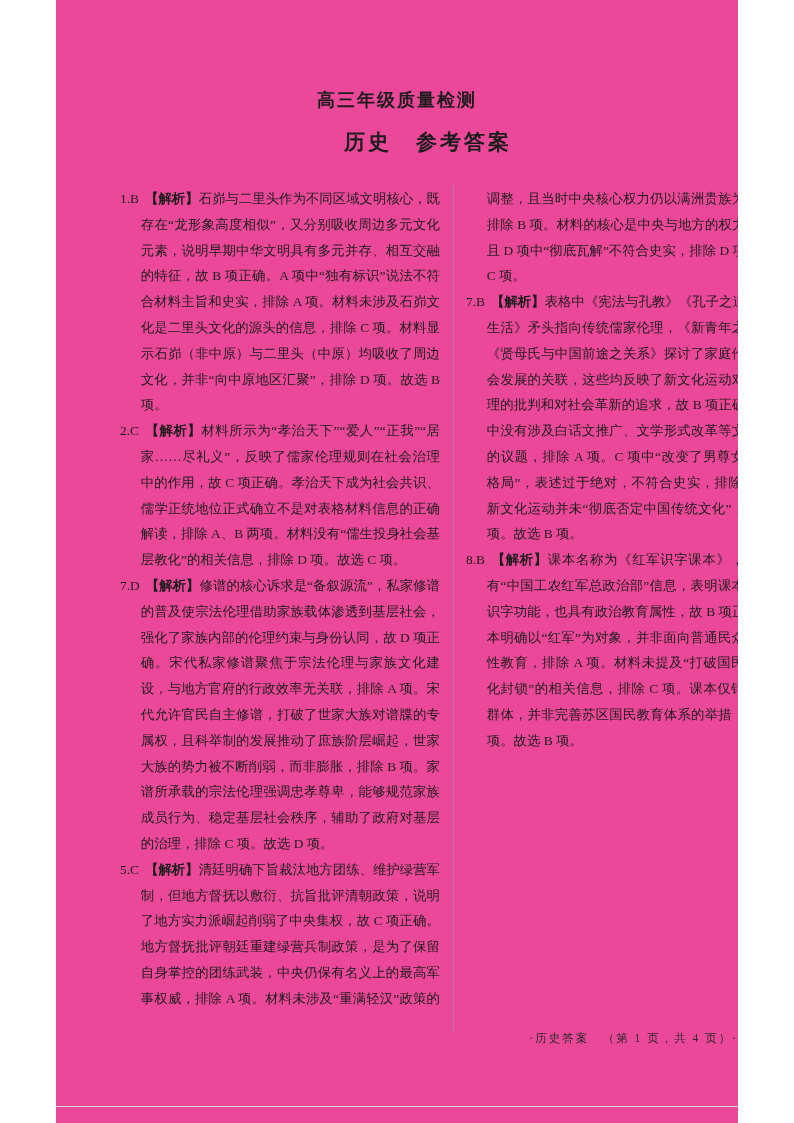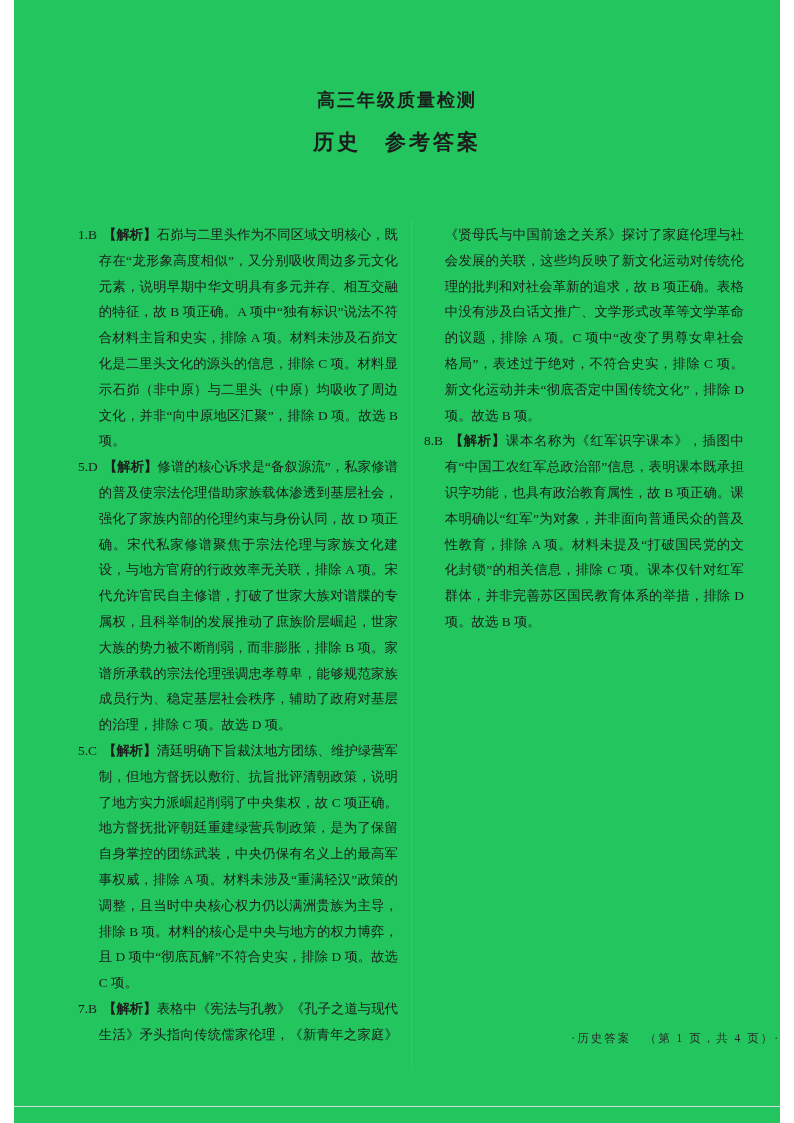--- a/index.html
+++ b/index.html
@@ -2,24 +2,24 @@
 <html><head>
 <meta charset="utf-8">
 <style>
   html, body {
     margin: 0;
     padding: 0;
     background: #ffffff;
   }
   .page {
     position: relative;
-    width: 766px;
+    width: 682px;
     height: 1123px;
     margin: 0 auto;
-    background: #22c55e;
+    background: #ec4899;
     overflow: hidden;
     font-family: "Liberation Serif", "DejaVu Serif", serif;
     color: #1c1c1c;
   }
   .doc-title {
     position: absolute;
     top: 88px;
     left: 0;
     width: 100%;
     text-align: center;
@@ -29,36 +29,36 @@
   }
   .doc-subtitle {
     position: absolute;
     top: 128px;
     left: 0;
     width: 100%;
     text-align: center;
     font-size: 21px;
     font-weight: bold;
     letter-spacing: 3px;
+    padding-left: 31px;
   }
   .answers-columns {
     position: absolute;
     left: 64px;
     top: 186px;
     width: 666px;
     height: 846px;
     column-count: 2;
     column-gap: 26px;
     column-rule: 1px dotted #9b9b9b;
     column-fill: auto;
     overflow: hidden;
     font-size: 13.4px;
     line-height: 25.8px;
     text-align: justify;
-    margin-top: 36px;
   }
   .answer-item {
     margin: 0;
     padding-left: 1.55em;
     text-indent: -1.55em;
     break-inside: auto;
   }
   .answer-label {
     margin-right: 0.45em;
     white-space: nowrap;
@@ -92,24 +92,27 @@
 
   <div class="doc-title">高三年级质量检测</div>
 
   <div class="doc-subtitle">历史　参考答案</div>
 
   <div class="answers-columns">
   <p class="answer-item">
     <span class="answer-label">1.B</span><span class="analysis-marker">【解析】</span><span class="answer-text">石峁与二里头作为不同区域文明核心，既存在“龙形象高度相似”，又分别吸收周边多元文化元素，说明早期中华文明具有多元并存、相互交融的特征，故 B 项正确。A 项中“独有标识”说法不符合材料主旨和史实，排除 A 项。材料未涉及石峁文化是二里头文化的源头的信息，排除 C 项。材料显示石峁（非中原）与二里头（中原）均吸收了周边文化，并非“向中原地区汇聚”，排除 D 项。故选 B 项。</span>
   </p>
 
+  <p class="answer-item">
+    <span class="answer-label">2.C</span><span class="analysis-marker">【解析】</span><span class="answer-text">材料所示为“孝治天下”“爱人”“正我”“居家……尽礼义”，反映了儒家伦理规则在社会治理中的作用，故 C 项正确。孝治天下成为社会共识、儒学正统地位正式确立不是对表格材料信息的正确解读，排除 A、B 两项。材料没有“儒生投身社会基层教化”的相关信息，排除 D 项。故选 C 项。</span>
+  </p>
 
 
   <p class="answer-item">
-    <span class="answer-label">5.D</span><span class="analysis-marker">【解析】</span><span class="answer-text">修谱的核心诉求是“备叙源流”，私家修谱的普及使宗法伦理借助家族载体渗透到基层社会，强化了家族内部的伦理约束与身份认同，故 D 项正确。宋代私家修谱聚焦于宗法伦理与家族文化建设，与地方官府的行政效率无关联，排除 A 项。宋代允许官民自主修谱，打破了世家大族对谱牒的专属权，且科举制的发展推动了庶族阶层崛起，世家大族的势力被不断削弱，而非膨胀，排除 B 项。家谱所承载的宗法伦理强调忠孝尊卑，能够规范家族成员行为、稳定基层社会秩序，辅助了政府对基层的治理，排除 C 项。故选 D 项。</span>
+    <span class="answer-label">7.D</span><span class="analysis-marker">【解析】</span><span class="answer-text">修谱的核心诉求是“备叙源流”，私家修谱的普及使宗法伦理借助家族载体渗透到基层社会，强化了家族内部的伦理约束与身份认同，故 D 项正确。宋代私家修谱聚焦于宗法伦理与家族文化建设，与地方官府的行政效率无关联，排除 A 项。宋代允许官民自主修谱，打破了世家大族对谱牒的专属权，且科举制的发展推动了庶族阶层崛起，世家大族的势力被不断削弱，而非膨胀，排除 B 项。家谱所承载的宗法伦理强调忠孝尊卑，能够规范家族成员行为、稳定基层社会秩序，辅助了政府对基层的治理，排除 C 项。故选 D 项。</span>
   </p>
 
   <p class="answer-item">
     <span class="answer-label">5.C</span><span class="analysis-marker">【解析】</span><span class="answer-text">清廷明确下旨裁汰地方团练、维护绿营军制，但地方督抚以敷衍、抗旨批评清朝政策，说明了地方实力派崛起削弱了中央集权，故 C 项正确。地方督抚批评朝廷重建绿营兵制政策，是为了保留自身掌控的团练武装，中央仍保有名义上的最高军事权威，排除 A 项。材料未涉及“重满轻汉”政策的调整，且当时中央核心权力仍以满洲贵族为主导，排除 B 项。材料的核心是中央与地方的权力博弈，且 D 项中“彻底瓦解”不符合史实，排除 D 项。故选 C 项。</span>
   </p>
 
 
   <p class="answer-item">
     <span class="answer-label">7.B</span><span class="analysis-marker">【解析】</span><span class="answer-text">表格中《宪法与孔教》《孔子之道与现代生活》矛头指向传统儒家伦理，《新青年之家庭》《贤母氏与中国前途之关系》探讨了家庭伦理与社会发展的关联，这些均反映了新文化运动对传统伦理的批判和对社会革新的追求，故 B 项正确。表格中没有涉及白话文推广、文学形式改革等文学革命的议题，排除 A 项。C 项中“改变了男尊女卑社会格局”，表述过于绝对，不符合史实，排除 C 项。新文化运动并未“彻底否定中国传统文化”，排除 D 项。故选 B 项。</span>
   </p>

